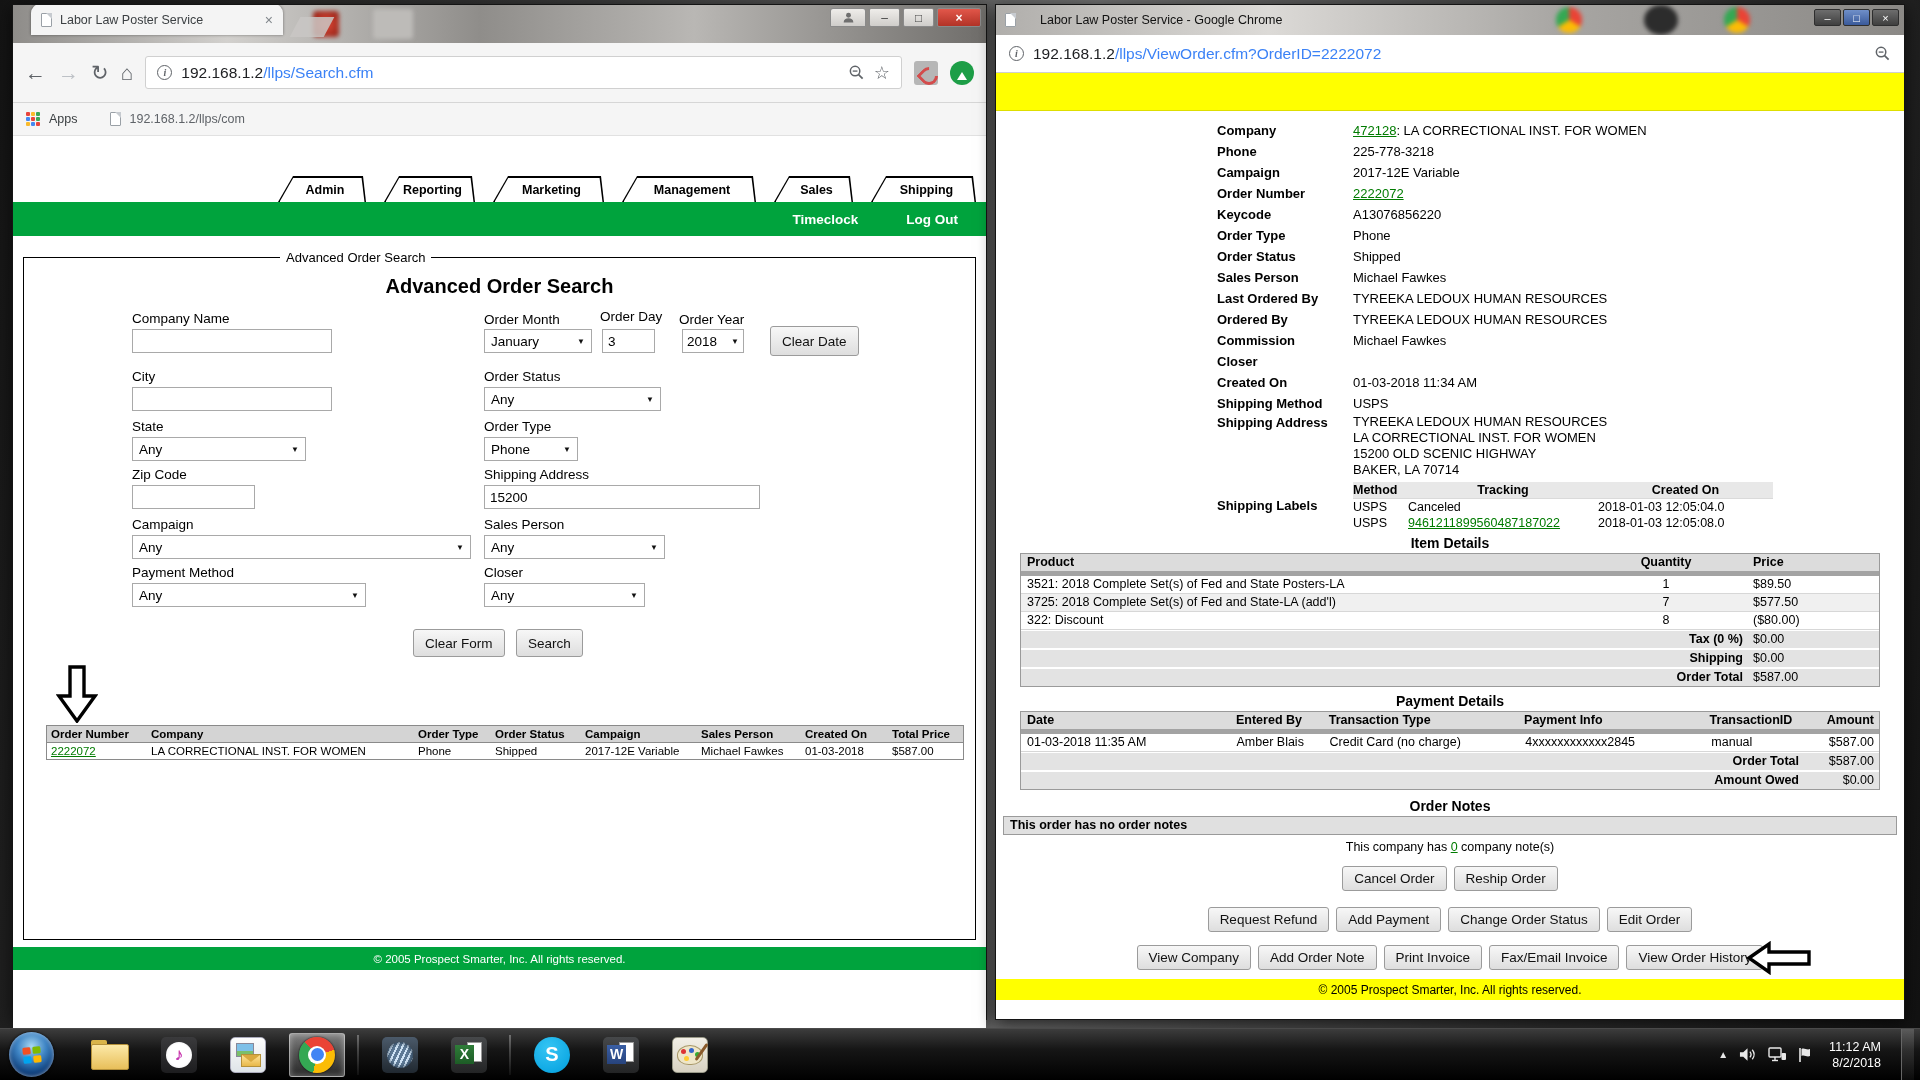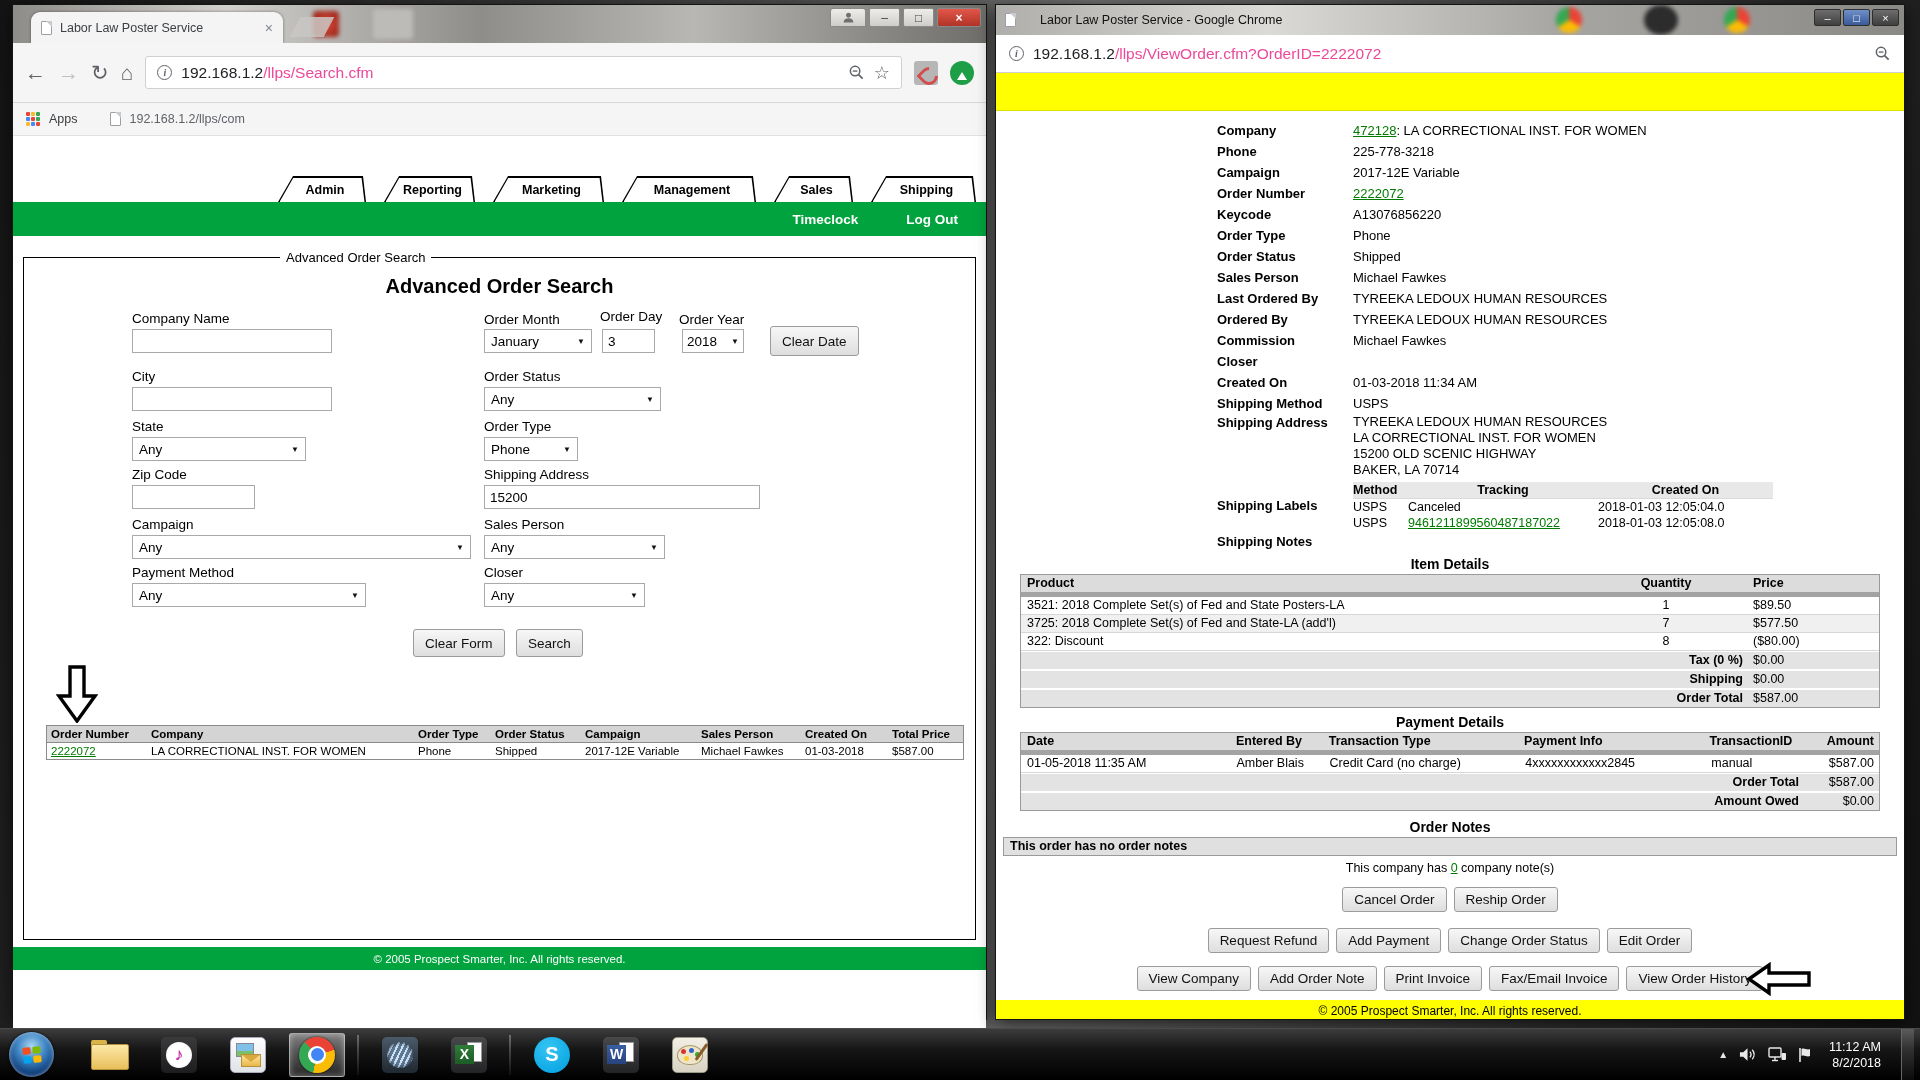--- a/index.html
+++ b/index.html
@@ -18,39 +18,39 @@
 
   
   .win { position:absolute; background:#fff; border:1px solid #141414; box-shadow:0 4px 16px rgba(0,0,0,.65); }
   #left-window  { left:12px;  top:4px; width:975px; height:1016px; }
   #right-window { left:995px; top:4px; width:910px; height:1016px; display:flex; flex-direction:column; }
 
   
   .lw-top { height:38px; position:relative; overflow:hidden;
     background:linear-gradient(90deg,#8e8c89,#d2d0cd 22%,#8f8d8a 48%,#b9b7b4 70%,#6f6d6a); }
   .deco { position:absolute; filter:blur(2px); border-radius:3px; }
-  .lw-tab { position:absolute; left:18px; bottom:0; width:252px; height:31px; background:#f4f4f4;
+  .lw-tab { position:absolute; left:18px; bottom:8px; width:252px; height:31px; background:#f4f4f4;
     border-radius:9px 9px 0 0; display:flex; align-items:center; gap:8px; padding:0 10px;
     box-shadow:0 0 3px rgba(0,0,0,.45); }
   .lw-tab .ttl { flex:1; font-size:12.5px; color:#3c4043; white-space:nowrap; overflow:hidden; }
   .tab-x { color:#80868b; font-size:14px; line-height:14px; }
   .newtab-stub { position:absolute; left:282px; bottom:6px; width:34px; height:20px; background:#c9c7c4; transform:skewX(-28deg); opacity:.85; }
   .lw-controls { position:absolute; right:5px; top:3px; display:flex; gap:3px; }
   .wc { height:19px; display:flex; align-items:center; justify-content:center; border:1px solid #8a8a8a; border-radius:2px;
     background:linear-gradient(#efedea,#cfcdca); font-size:12px; color:#444; }
   .wc.profile { width:36px; border-radius:3px 3px 0 0; }
   .wc.min,.wc.max { width:31px; }
   .wc.close { width:44px; background:linear-gradient(#e2574a,#b23327); color:#fff; font-weight:bold; }
   .lw-toolbar { height:60px; background:#f5f5f5; border-bottom:1px solid #d6d6d6; display:flex; align-items:center; padding:0 12px; gap:12px; }
   .navg { font-size:21px; color:#5f6368; line-height:21px; }
   .navg.dis { color:#bdc1c6; }
   .omnibox { flex:1; height:33px; background:#fff; border:1px solid #d0d0d0; border-radius:3px;
     display:flex; align-items:center; gap:9px; padding:0 11px; font-size:15.5px; }
   .url-host { color:#202124; }
-  .url-path { color:#ec4899; }
+  .url-path { color:#3b82f6; }
   .ext-pdf { width:24px; height:24px; border-radius:3px; background:#a7a7a7; position:relative; opacity:.8; }
   .ext-pdf::after { content:""; position:absolute; left:6px; top:6px; width:12px; height:12px; border:3px solid #c22; border-radius:50% 50% 50% 0; border-top-color:transparent; transform:rotate(45deg); }
   .ext-up { width:24px; height:24px; border-radius:50%; background:#1d9e47; position:relative; }
   .ext-up::after { content:""; position:absolute; left:7px; top:6px; border:5px solid transparent; border-bottom:8px solid #fff; }
   .lw-bookmarks { height:33px; background:#f5f5f5; border-bottom:1px solid #e1e1e1; display:flex; align-items:center; gap:9px; padding:0 13px; font-size:12.5px; color:#3c4043; }
   .apps-grid { width:14px; height:14px; display:grid; grid-template-columns:repeat(3,4px); grid-template-rows:repeat(3,4px); gap:1px; }
   .apps-grid i { border-radius:1px; }
   .bm-sep { width:14px; }
 
   
@@ -448,24 +448,20 @@
             <span class="t">Canceled</span>
             <span class="c">2018-01-03 12:05:04.0</span>
           </span>
         <span class="r">
             <span class="m">USPS</span>
             <span class="t"><a class="glink">9461211899560487187022</a></span>
             <span class="c">2018-01-03 12:05:08.0</span>
           </span>
       </span>
     </div>
-    <div class="drow">
-        <span class="dl">Shipping Notes</span>
-        <span></span>
-      </div>
 
     <div class="h2">Item Details</div>
     <div class="tbl">
       <div class="trow head">
           <span class="c-prod">Product</span>
           <span class="c-qty">Quantity</span>
           <span class="c-price">Price</span>
         </div>
       <div class="trow">
           <span class="c-prod">3521: 2018 Complete Set(s) of Fed and State Posters-LA</span>
@@ -500,21 +496,21 @@
     <div class="tbl">
       <div class="trow head">
           <span class="p-date">Date</span>
           <span class="p-by">Entered By</span>
           <span class="p-type">Transaction Type</span>
           <span class="p-info">Payment Info</span>
           <span class="p-id">TransactionID</span>
           <span class="p-amt">Amount</span>
         </div>
       <div class="trow">
-          <span class="p-date">01-05-2018 11:35 AM</span>
+          <span class="p-date">01-03-2018 11:35 AM</span>
           <span class="p-by">Amber Blais</span>
           <span class="p-type">Credit Card (no charge)</span>
           <span class="p-info">4xxxxxxxxxxxx2845</span>
           <span class="p-id">manual</span>
           <span class="p-amt">$587.00</span>
         </div>
       <div class="trow total">
           <span class="lab" style="padding-right:0;">Order Total</span>
           <span class="p-amt" style="flex:none; width:80px;">$587.00</span>
         </div>

